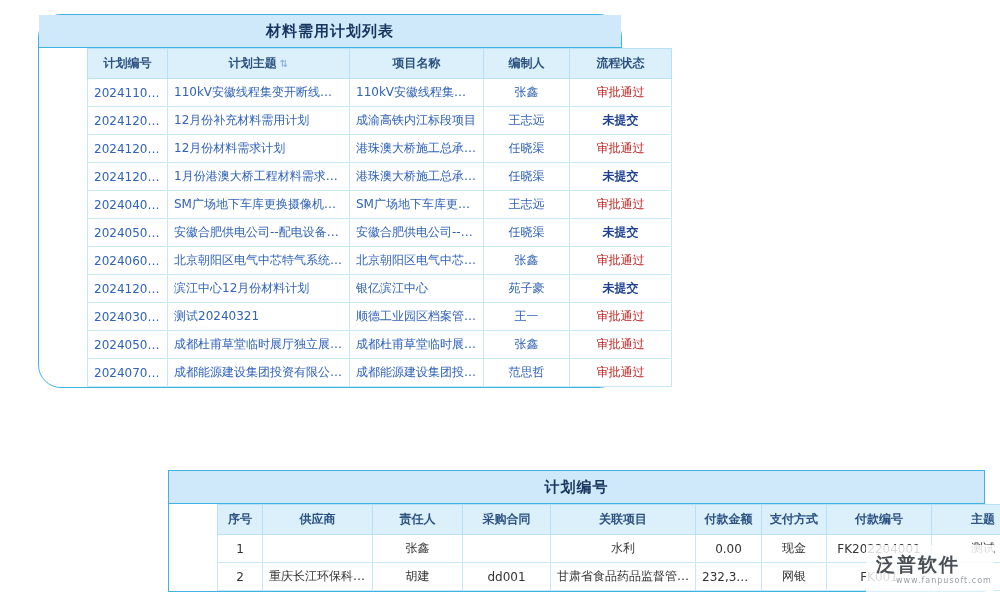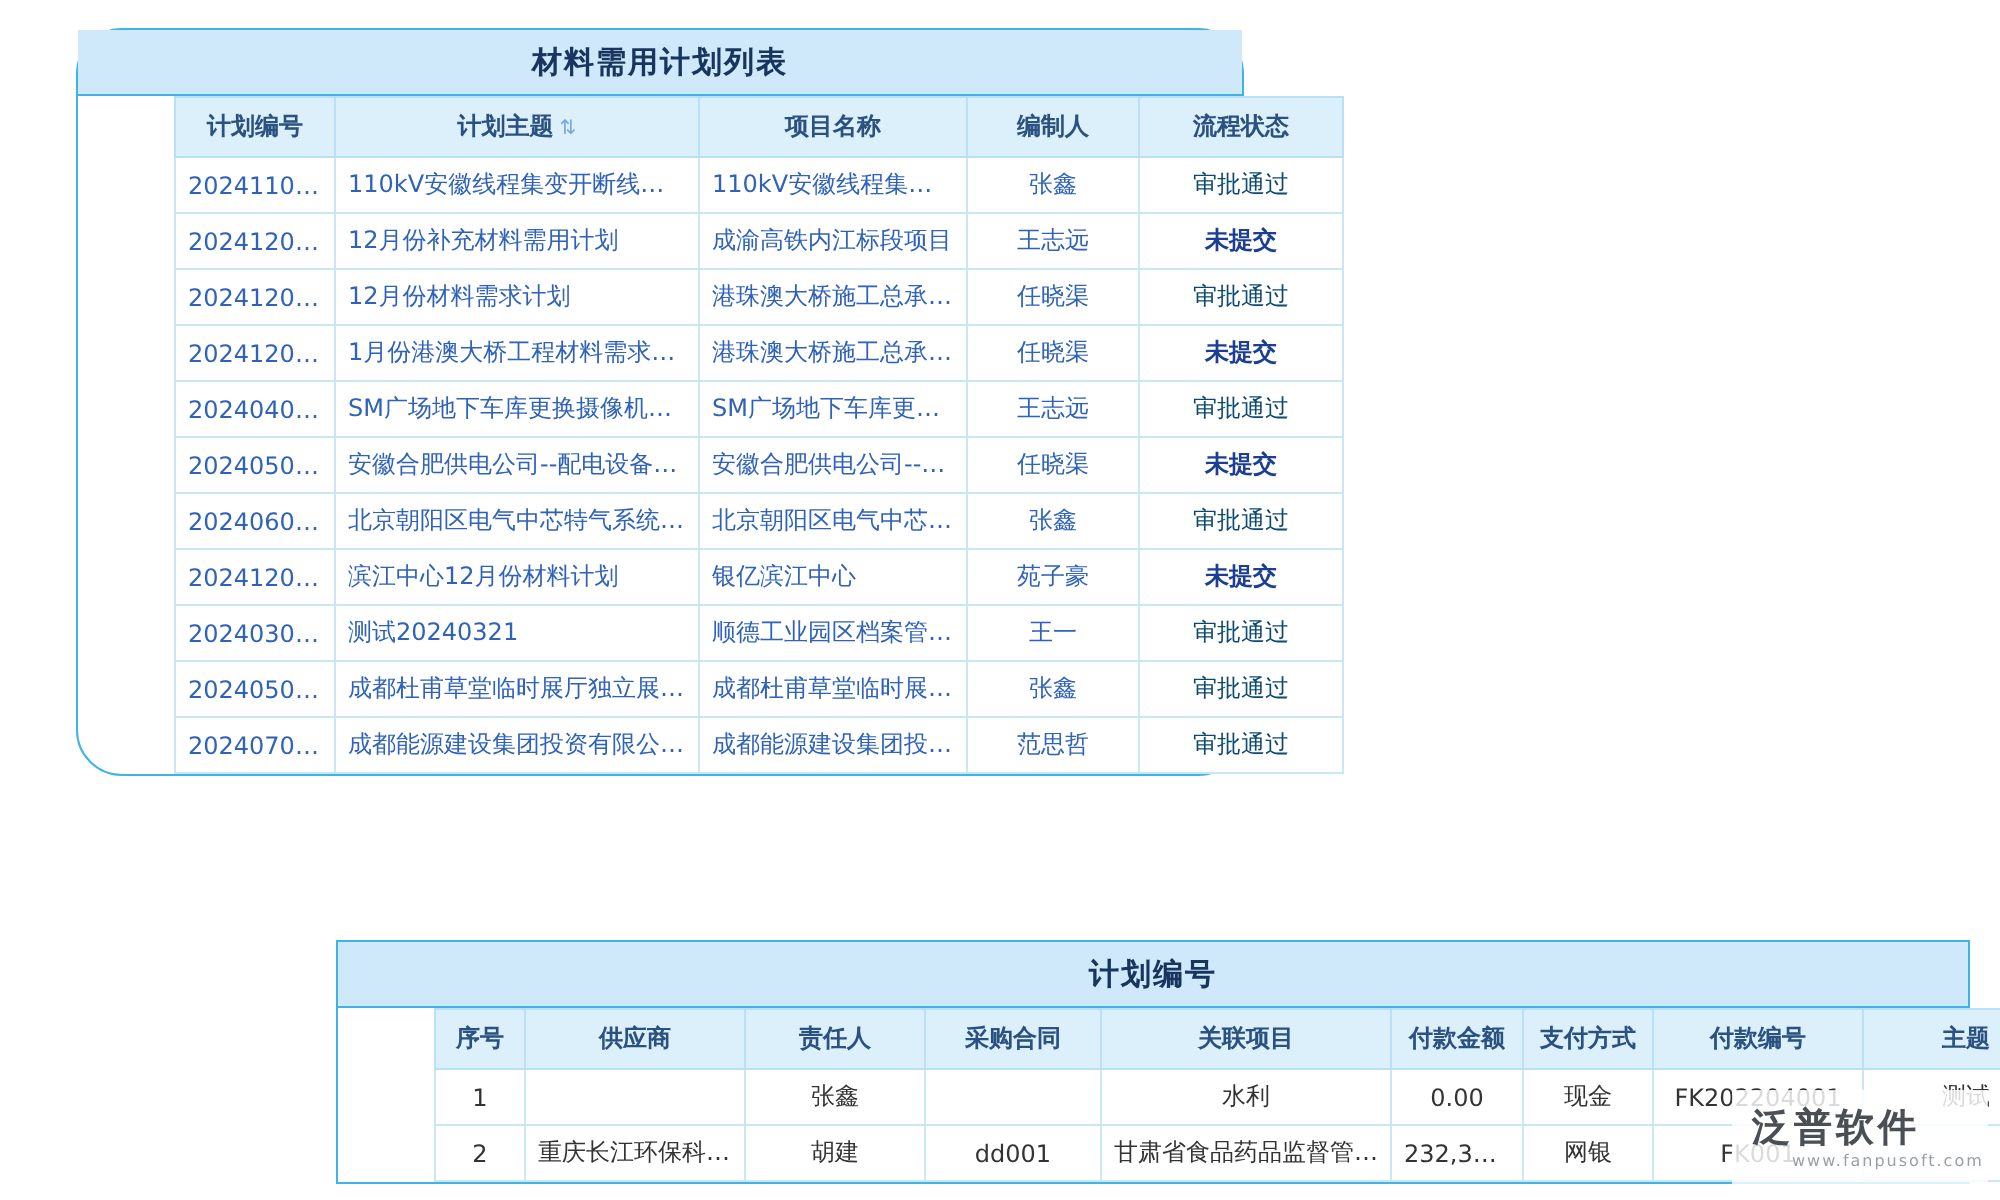--- a/index.html
+++ b/index.html
@@ -48,21 +48,21 @@
     white-space:nowrap;
     overflow:hidden;
     text-overflow:ellipsis;
     background:#fff;
   }
   .material-card td { color:#2f62b8; }
   .payment-card  td { color:#333333; }
   .al { text-align:left; }
   .ac { text-align:center; }
   .ar { text-align:center; }
-  td.status-approved { color:#0c4a6e; }
+  td.status-approved { color:#b91c1c; }
   td.status-pending  { color:#1c3f94; font-weight:bold; }
   td.status-rejected { color:#e23a3a; }
   .sort-icon {
     display:inline-block;
     margin-left:3px;
     font-size:10px;
     color:#7aa7d9;
     font-weight:normal;
   }
   

